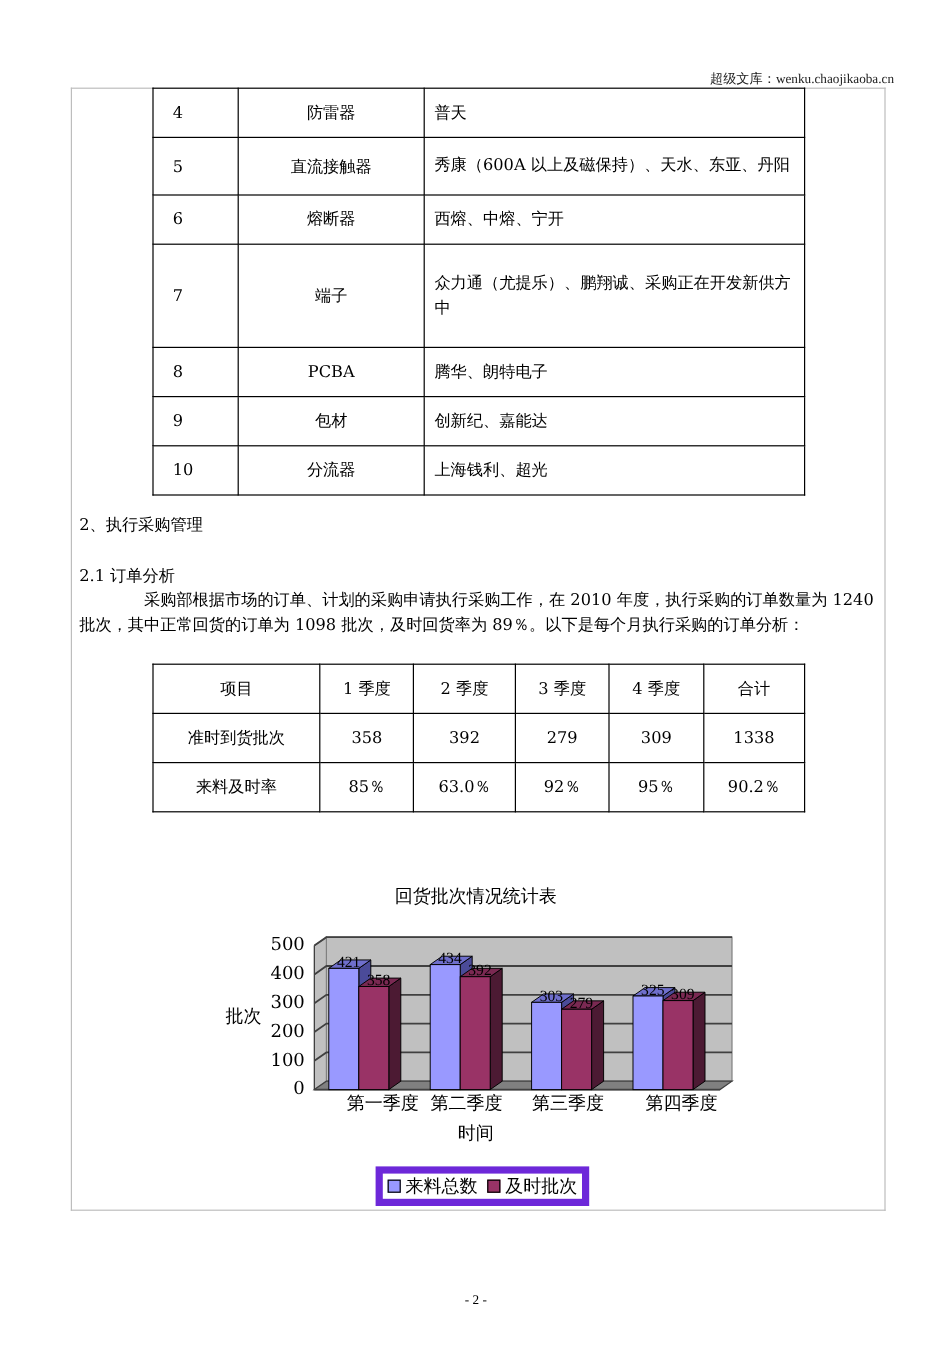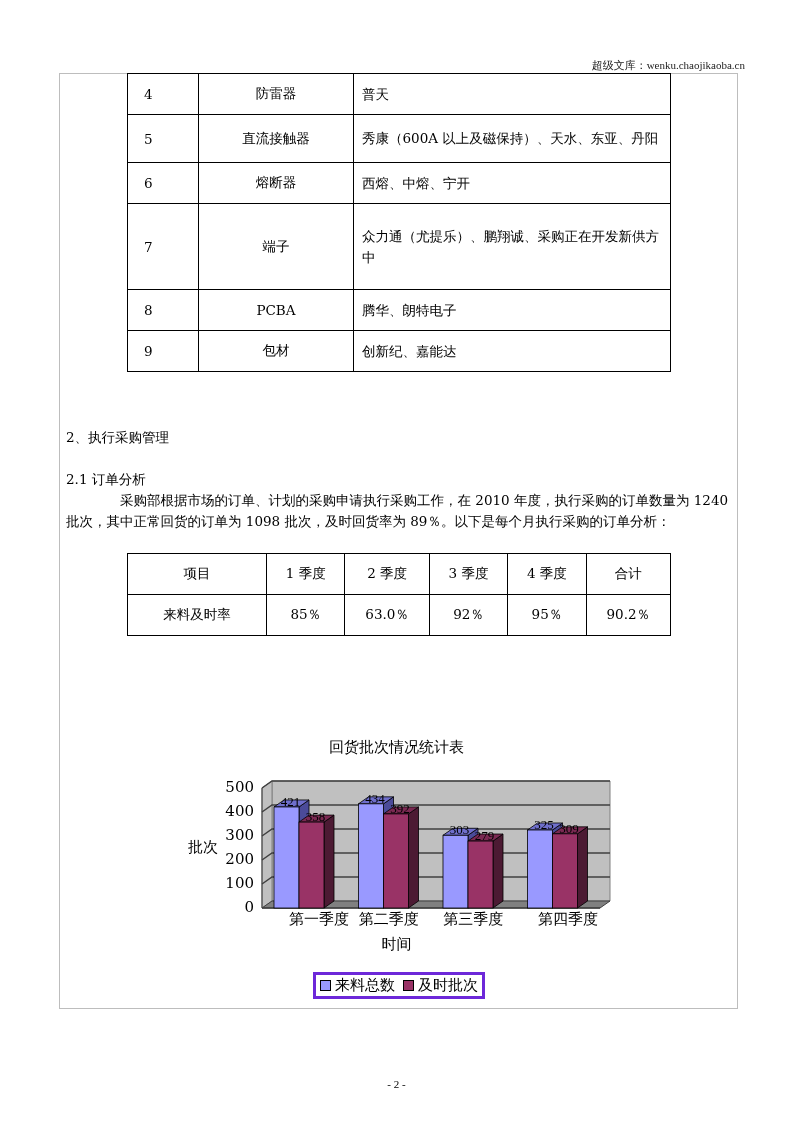--- a/index.html
+++ b/index.html
@@ -25,21 +25,21 @@
   .para .indent { padding-left:54px;text-align:right; }
 
   #order-table { left:127px; top:553px; width:544px;border-radius:11px; }
   #order-table td { text-align:center; padding:0 4px; height:40px; }
 
   .chart-title { position:absolute; left:0; width:793px; text-align:center; top:738px; font-size:15px; }
   .y-label { position:absolute; left:188px; top:838px; font-size:15px; }
   .x-label { position:absolute; left:0; width:793px; text-align:center; top:935px; font-size:15px; }
   .ytick { position:absolute; font-size:15px; text-align:right; width:40px; left:214px; }
   .xtick { position:absolute; top:910px; font-size:15px; width:90px; text-align:center; }
-  .legend { position:absolute; left:313px; top:972px; border:3px solid #6d28d9; padding:1px 4px;
+  .legend { position:absolute; left:313px; top:972px; border:6px solid #6d28d9; padding:1px 4px;
             font-size:15px; background:#fff; display:flex; align-items:center; gap:4px; }
   .legend .sw { display:inline-block; width:9px; height:9px; border:1px solid #000; }
   .footer-page { position:absolute; left:0; width:793px; text-align:center; top:1078px; font-size:11px;
                  font-family:"Liberation Serif","DejaVu Serif",serif; }
 </style>
 </head>
 <body>
 
 <div class="header-src">超级文库：wenku.chaojikaoba.cn</div>
 
@@ -72,36 +72,49 @@
       <tr style="height: 41px;">
         <td class="no">8</td>
         <td class="item">PCBA</td>
         <td class="vendor">腾华、朗特电子</td>
       </tr>
       <tr style="height: 41px;">
         <td class="no">9</td>
         <td class="item">包材</td>
         <td class="vendor">创新纪、嘉能达</td>
       </tr>
+      <tr style="height: 41px;">
+        <td class="no">10</td>
+        <td class="item">分流器</td>
+        <td class="vendor">上海钱利、超光</td>
+      </tr>
     </tbody>
 </table>
 
 <div class="section-title" style="top:429px;">2、执行采购管理</div>
 <div class="section-title" style="top:471px;">2.1 订单分析</div>
 <div class="para" style="top:490px;"><span class="indent">采购部根据市场的订单、计划的采购申请执行采购工作，在 2010 年度，执行采购的订单数量为 1240 批次，其中正常回货的订单为 1098 批次，及时回货率为 89％。以下是每个月执行采购的订单分析：</span></div>
 
 <table id="order-table">
   <tbody id="order-body">
       <tr>
         <td style="width: 130px;">项目</td>
         <td>1 季度</td>
         <td>2 季度</td>
         <td>3 季度</td>
         <td>4 季度</td>
         <td>合计</td>
+      </tr>
+      <tr>
+        <td>准时到货批次</td>
+        <td>358</td>
+        <td>392</td>
+        <td>279</td>
+        <td>309</td>
+        <td>1338</td>
       </tr>
       <tr>
         <td>来料及时率</td>
         <td>85％</td>
         <td>63.0％</td>
         <td>92％</td>
         <td>95％</td>
         <td>90.2％</td>
       </tr>
     </tbody>

